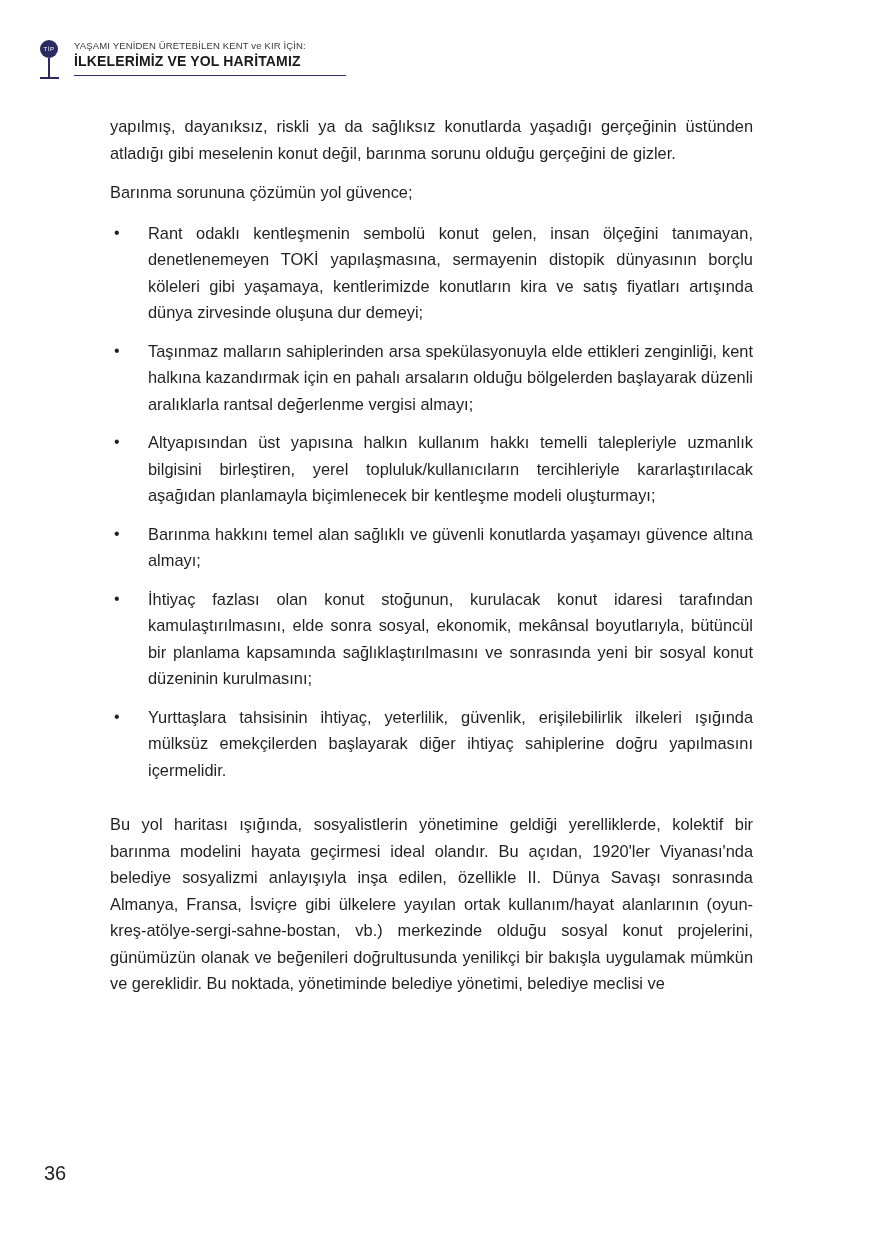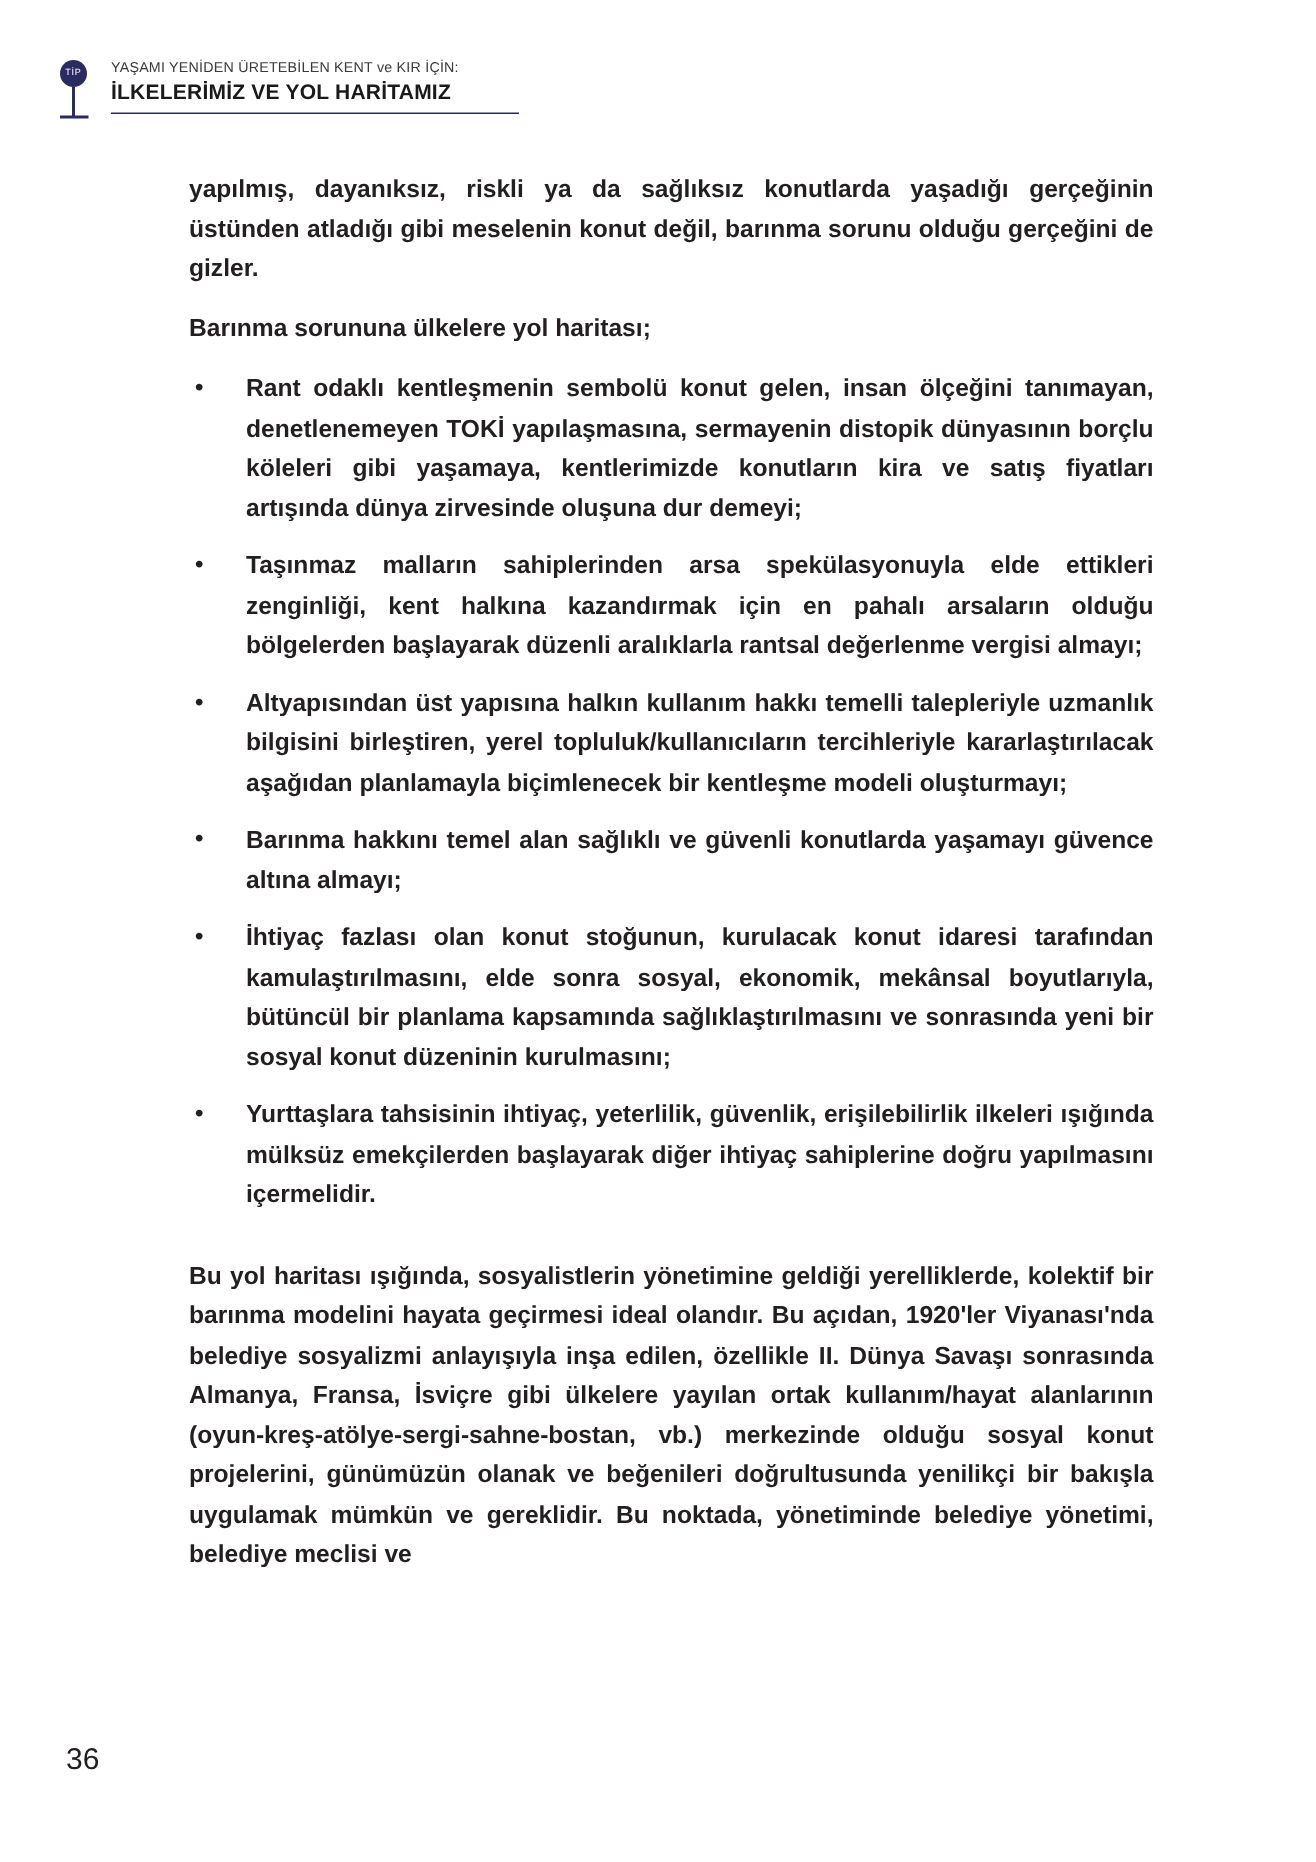--- a/index.html
+++ b/index.html
@@ -80,28 +80,27 @@
     letter-spacing: 0.15px;
     color: #1a1a1a;
     line-height: 16px;
     white-space: nowrap;
   }
 
   
   .content {
     position: absolute;
     top: 113px;
-    left: 126px;
+    left: 110px;
     width: 643px;
     font-size: 16.4px;
     line-height: 26.5px;
     color: #231f20;
     text-align: justify;
     text-justify: inter-word;
-    font-weight: bold;
   }
   .para {
     margin: 0 0 0 0;
     text-align: justify;
   }
   .para-first { margin-bottom: 13px; }
   .para-lead  { margin-bottom: 14px; }
 
   ul.bullets {
     list-style: none;
@@ -149,21 +148,21 @@
   <div class="header-text">
     <div class="header-line1">YAŞAMI YENİDEN ÜRETEBİLEN KENT ve KIR İÇİN:</div>
     <div class="header-line2">İLKELERİMİZ VE YOL HARİTAMIZ</div>
   </div>
 </div>
 
 <div class="content">
 
   <p class="para para-first">yapılmış, dayanıksız, riskli ya da sağlıksız konutlarda yaşadığı gerçeğinin üstünden atladığı gibi meselenin konut değil, barınma sorunu olduğu gerçeğini de gizler.</p>
 
-  <p class="para para-lead">Barınma sorununa ülkelere yol haritası;</p>
+  <p class="para para-lead">Barınma sorununa çözümün yol güvence;</p>
 
   <ul class="bullets">
     <li>
       <span class="dot">•</span>
       <span>Rant odaklı kentleşmenin sembolü konut gelen, insan ölçeğini tanımayan, denetlenemeyen TOKİ yapılaşmasına, sermayenin distopik dünyasının borçlu köleleri gibi yaşamaya, kentlerimizde konutların kira ve satış fiyatları artışında dünya zirvesinde oluşuna dur demeyi;</span>
     </li>
     <li>
       <span class="dot">•</span>
       <span>Taşınmaz malların sahiplerinden arsa spekülasyonuyla elde ettikleri zenginliği, kent halkına kazandırmak için en pahalı arsaların olduğu bölgelerden başlayarak düzenli aralıklarla rantsal değerlenme vergisi almayı;</span>
     </li>

